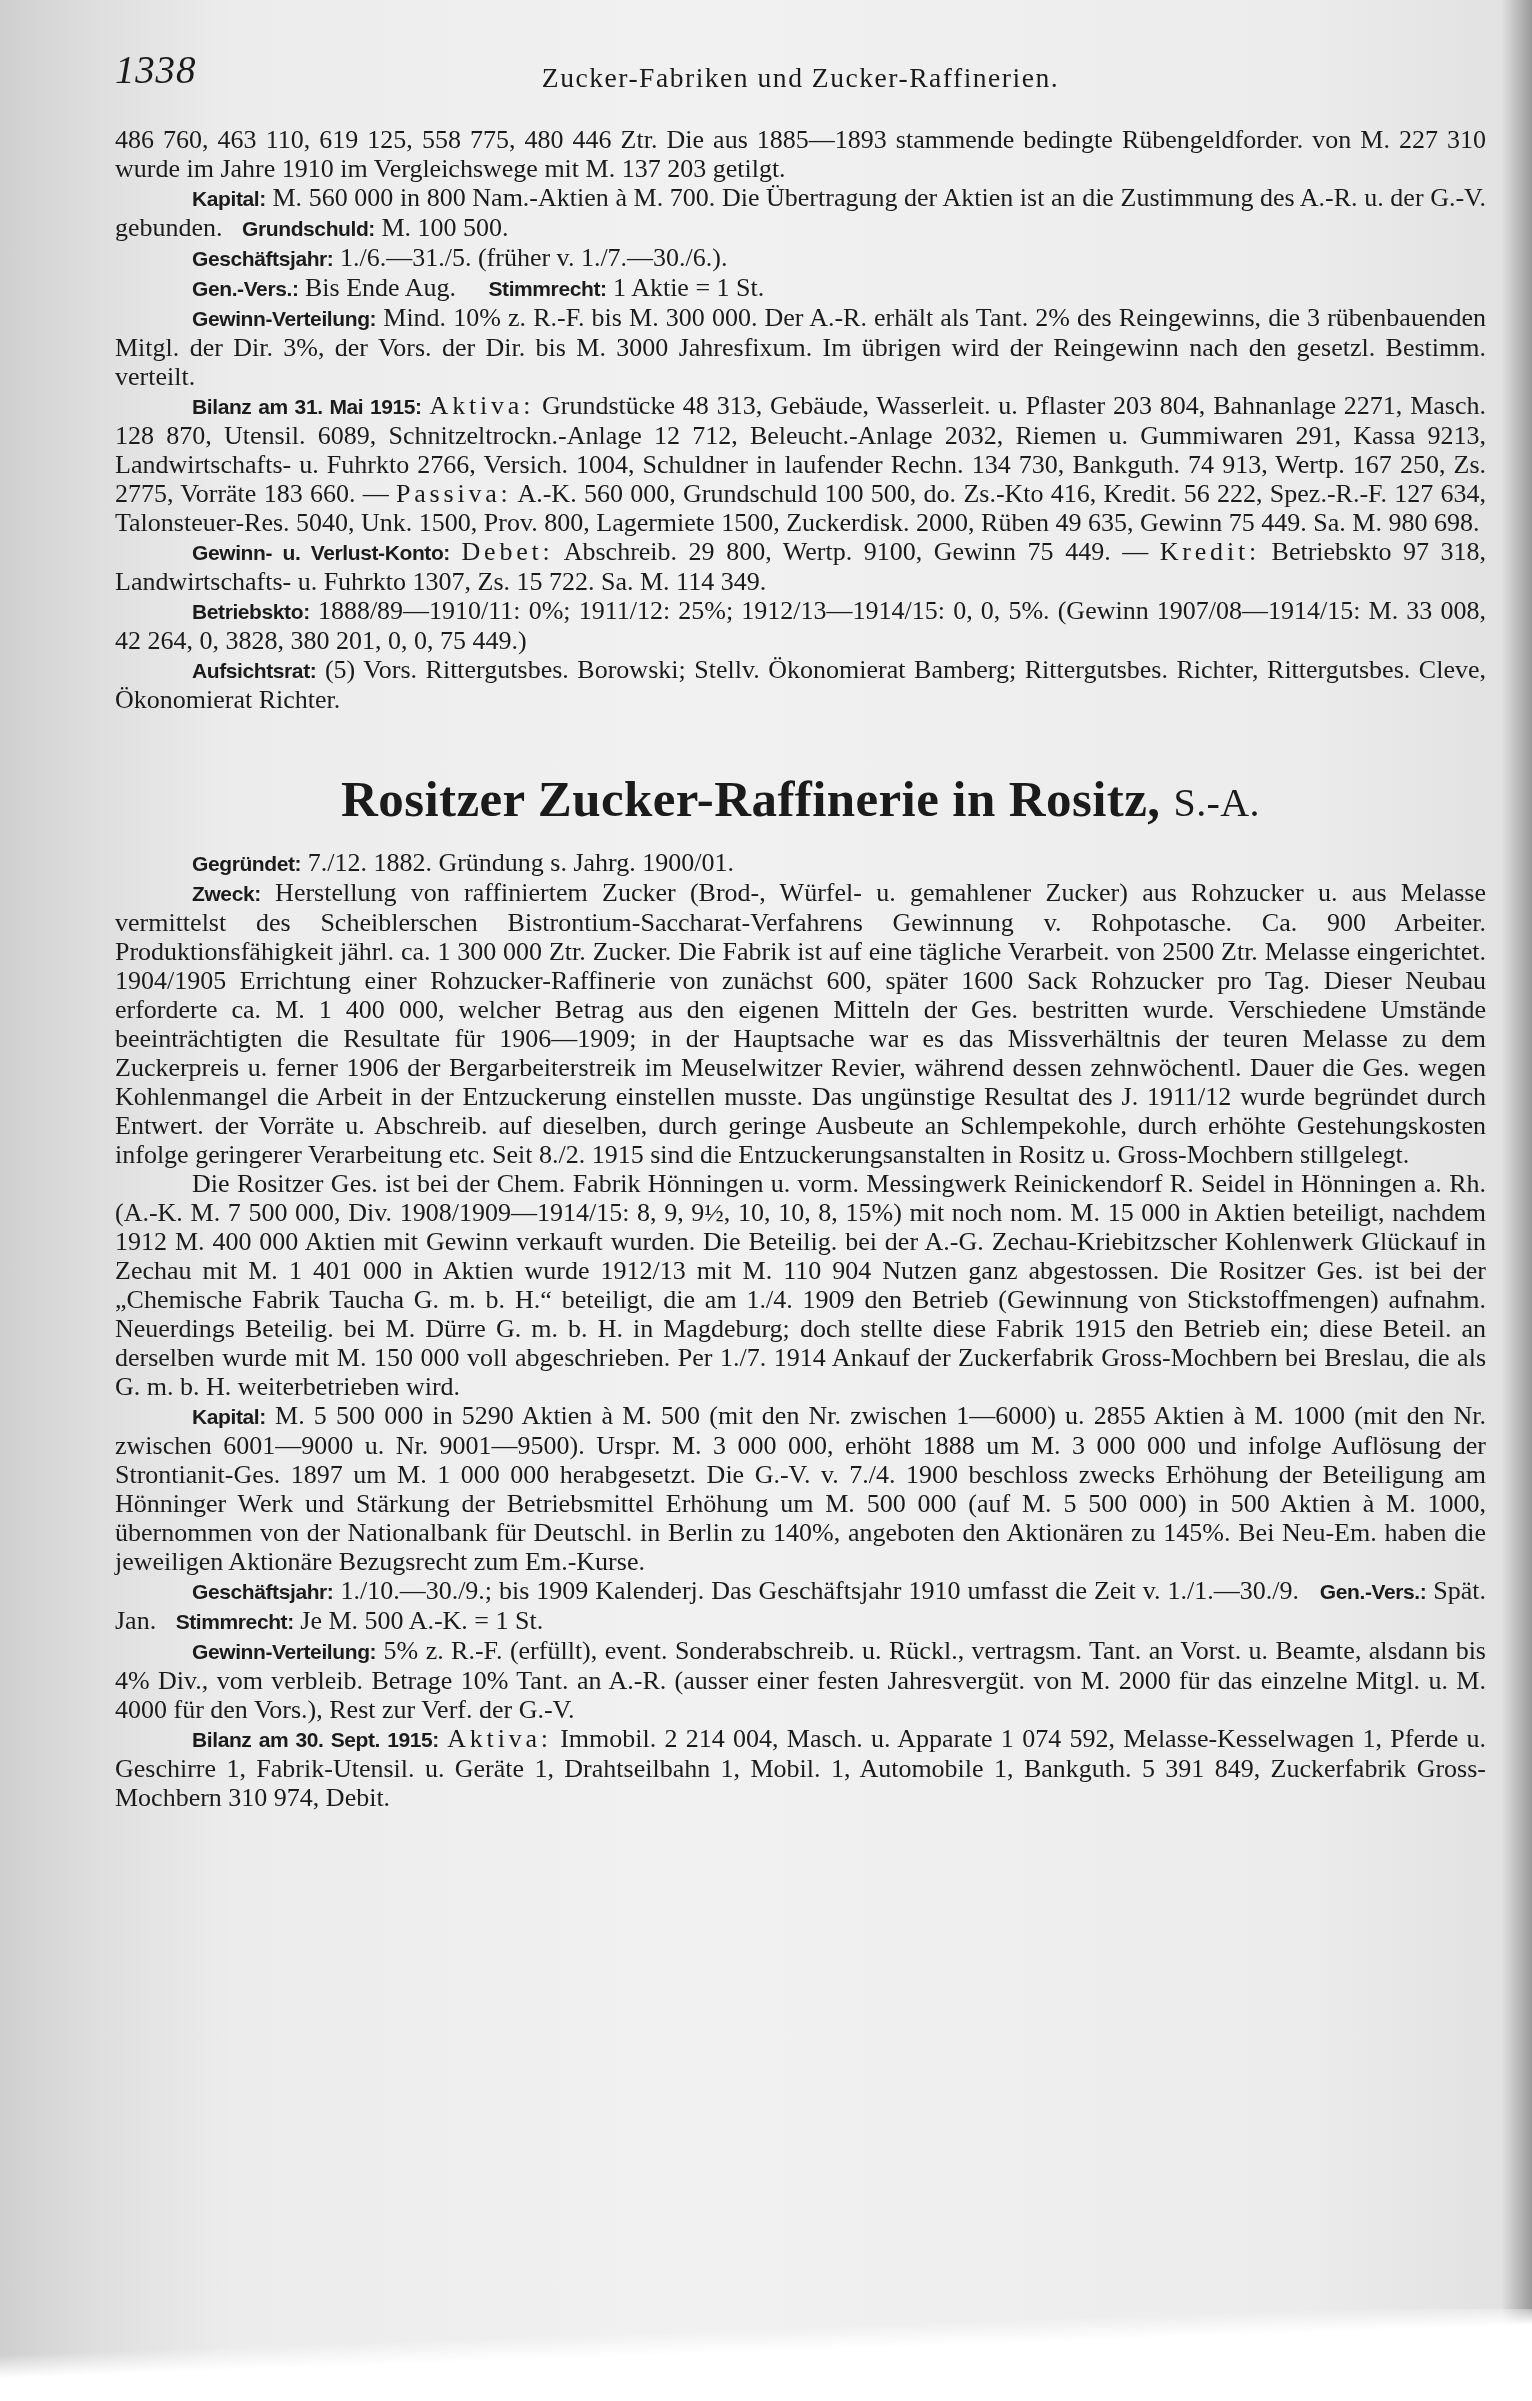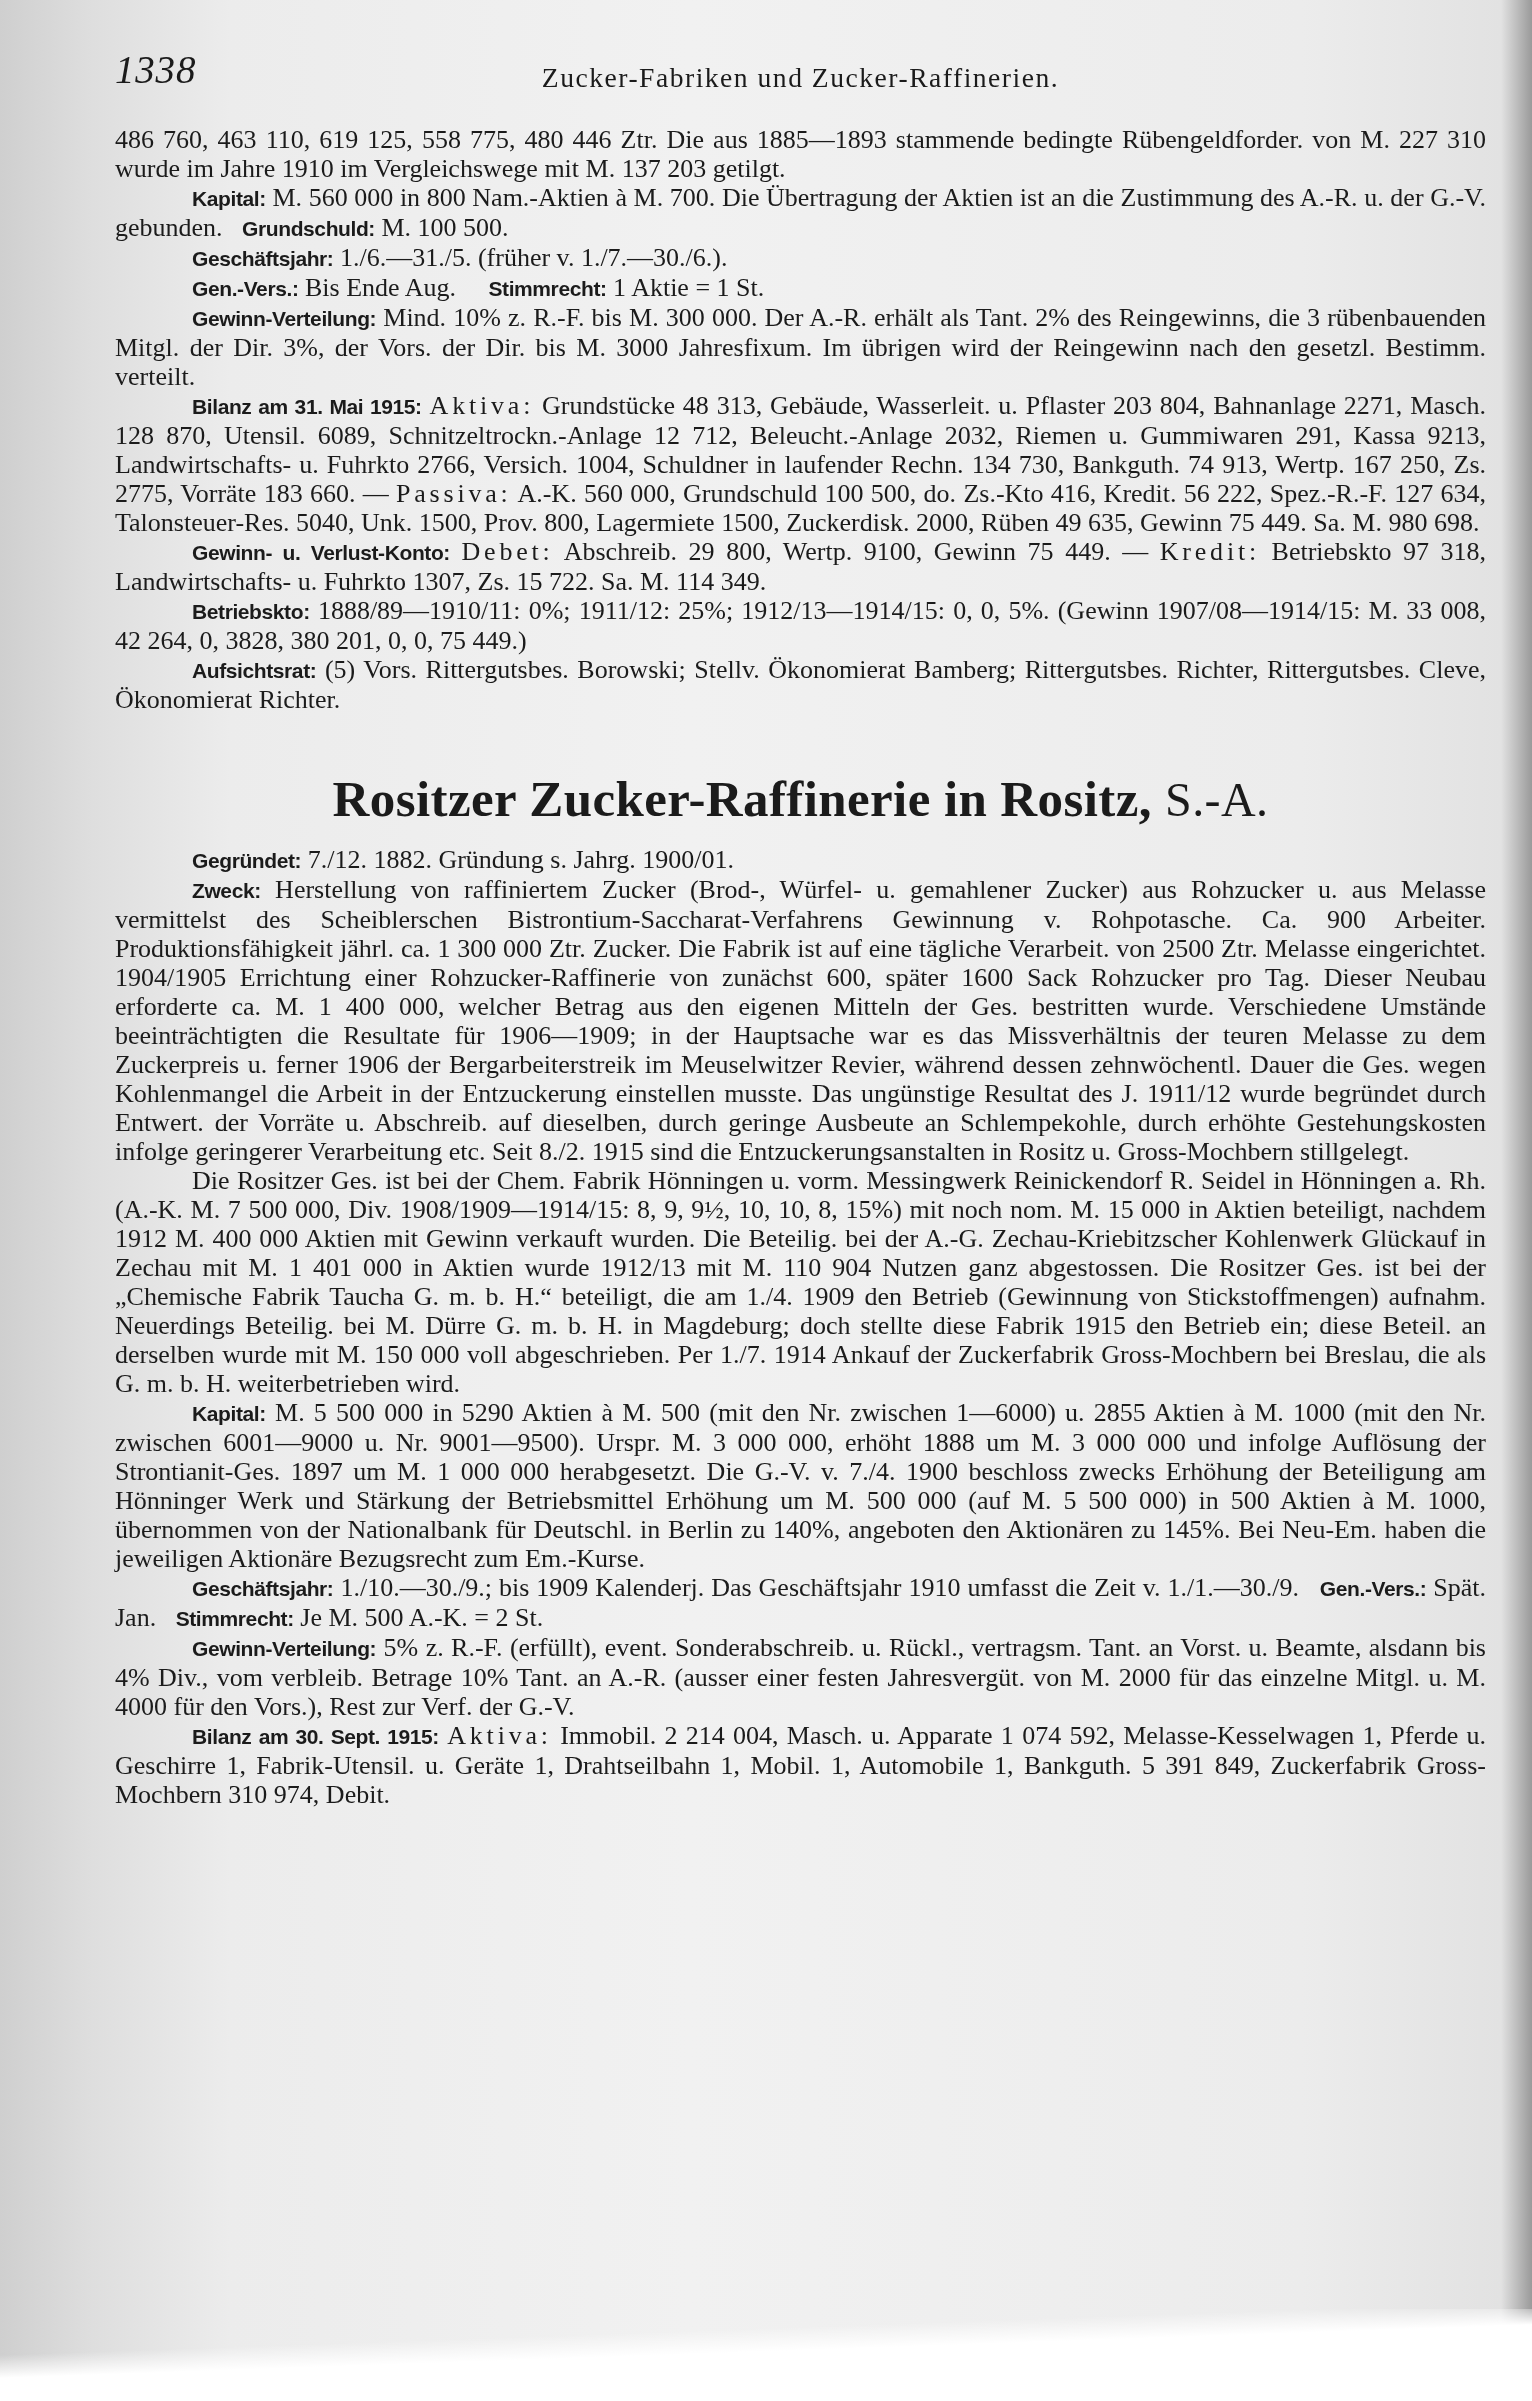--- a/index.html
+++ b/index.html
@@ -16,21 +16,21 @@
   .head-title { position: absolute; left: 0; right: 0; top: 6.1px; text-align: center; font-size: 27.6px; letter-spacing: 1.5px; margin-top: 28px; }
   .body-text { font-size: 26px; line-height: 29px; text-align: justify; margin-top: 43px; }
   .body-text p { margin: 0; }
   .indent { text-indent: 77px; }
   .lbl { font-family: "Liberation Sans", "DejaVu Sans", sans-serif; font-weight: bold; font-size: 21px; letter-spacing: -0.4px; }
   .sp { letter-spacing: 3.8px; }
   .company-title {
     text-align: center; font-weight: bold; font-size: 51px; line-height: 61px;
     margin: 55px 0 15.3px 0; letter-spacing: 0.4px;
   }
-  .company-title .suffix { font-size: 48px; font-weight: normal; }
+  .company-title .suffix { font-size: 40px; font-weight: normal; }
   .page-curl {
     position: absolute; left: 0; right: 0; bottom: 0; height: 92px;
     background: linear-gradient(178deg, transparent 0px, transparent 46px, #ffffff 69px);
   }
 </style>
 </head>
 <body>
 
 <div class="page">
 
@@ -103,21 +103,21 @@
     <p class="indent">
       <span class="lbl">Kapital:</span>
       <span>M. 5 500 000 in 5290 Aktien à M. 500 (mit den Nr. zwischen 1—6000) u. 2855 Aktien à M. 1000 (mit den Nr. zwischen 6001—9000 u. Nr. 9001—9500). Urspr. M. 3 000 000, erhöht 1888 um M. 3 000 000 und infolge Auflösung der Strontianit-Ges. 1897 um M. 1 000 000 herabgesetzt. Die G.-V. v. 7./4. 1900 beschloss zwecks Erhöhung der Beteiligung am Hönninger Werk und Stärkung der Betriebsmittel Erhöhung um M. 500 000 (auf M. 5 500 000) in 500 Aktien à M. 1000, übernommen von der Nationalbank für Deutschl. in Berlin zu 140%, angeboten den Aktionären zu 145%. Bei Neu-Em. haben die jeweiligen Aktionäre Bezugsrecht zum Em.-Kurse.</span>
     </p>
     <p class="indent">
       <span class="lbl">Geschäftsjahr:</span>
       <span>1./10.—30./9.; bis 1909 Kalenderj. Das Geschäftsjahr 1910 umfasst die Zeit v. 1./1.—30./9.</span>
       &nbsp;&nbsp;<span class="lbl">Gen.-Vers.:</span>
       <span>Spät. Jan.</span>
       &nbsp;&nbsp;<span class="lbl">Stimmrecht:</span>
-      <span>Je M. 500 A.-K. = 2 St.</span>
+      <span>Je M. 500 A.-K. = 1 St.</span>
     </p>
     <p class="indent">
       <span class="lbl">Gewinn-Verteilung:</span>
       <span>5% z. R.-F. (erfüllt), event. Sonderabschreib. u. Rückl., vertragsm. Tant. an Vorst. u. Beamte, alsdann bis 4% Div., vom verbleib. Betrage 10% Tant. an A.-R. (ausser einer festen Jahresvergüt. von M. 2000 für das einzelne Mitgl. u. M. 4000 für den Vors.), Rest zur Verf. der G.-V.</span>
     </p>
     <p class="indent">
       <span class="lbl">Bilanz am 30. Sept. 1915:</span>
       <span class="sp">Aktiva:</span>
       <span>Immobil. 2 214 004, Masch. u. Apparate 1 074 592, Melasse-Kesselwagen 1, Pferde u. Geschirre 1, Fabrik-Utensil. u. Geräte 1, Drahtseilbahn 1, Mobil. 1, Automobile 1, Bankguth. 5 391 849, Zuckerfabrik Gross-Mochbern 310 974, Debit.</span>
     </p>

